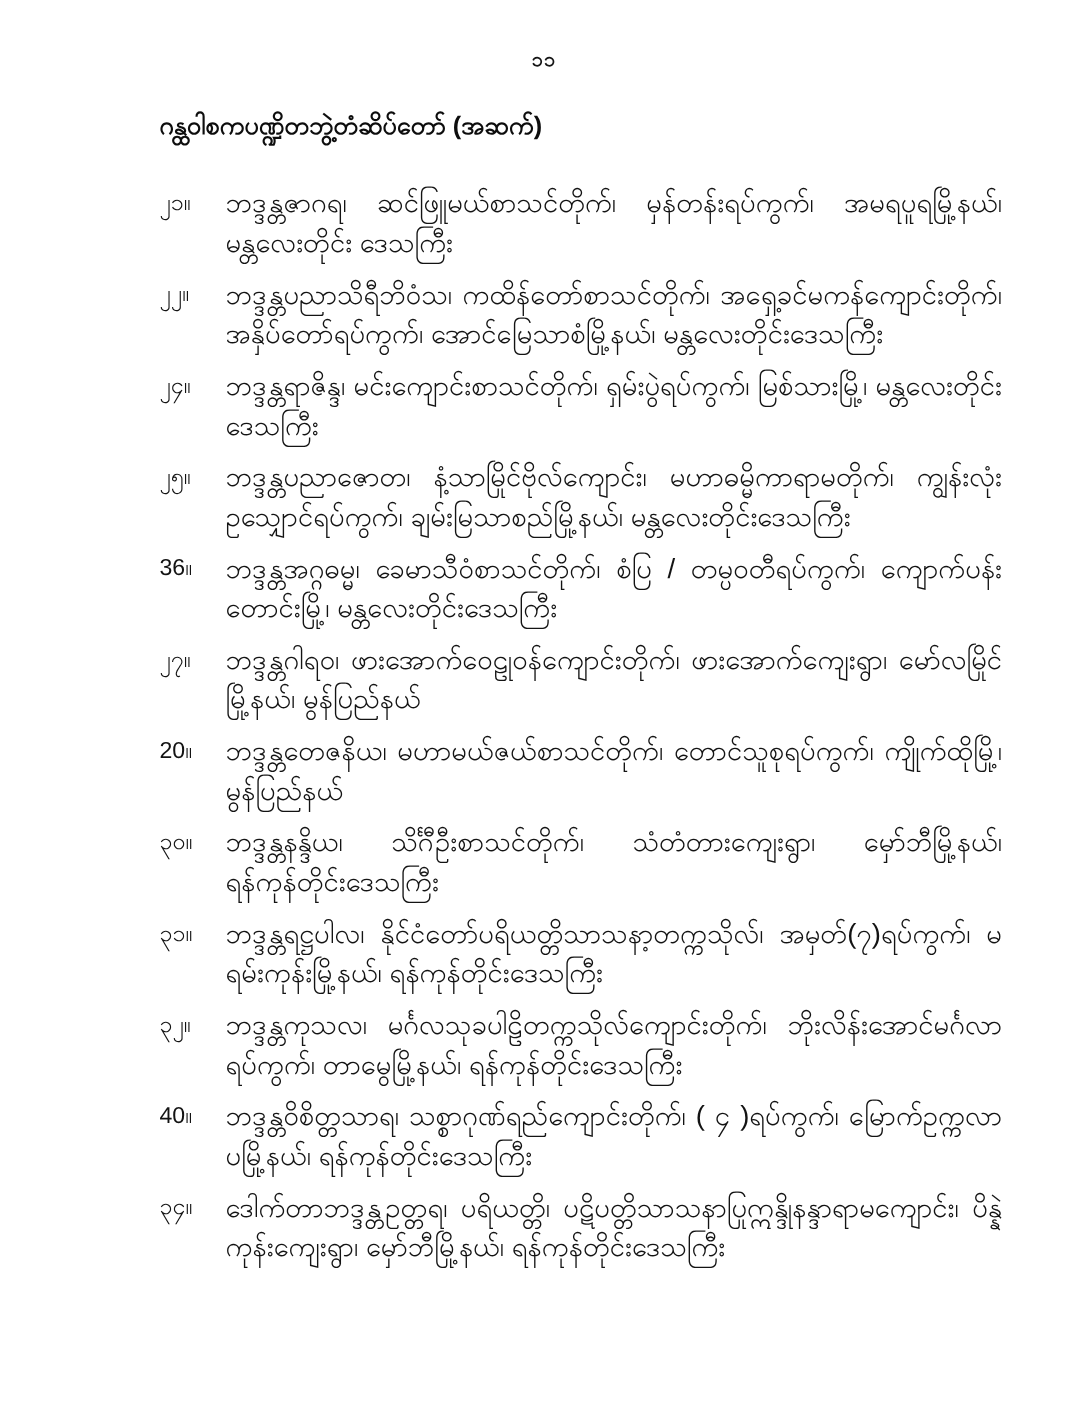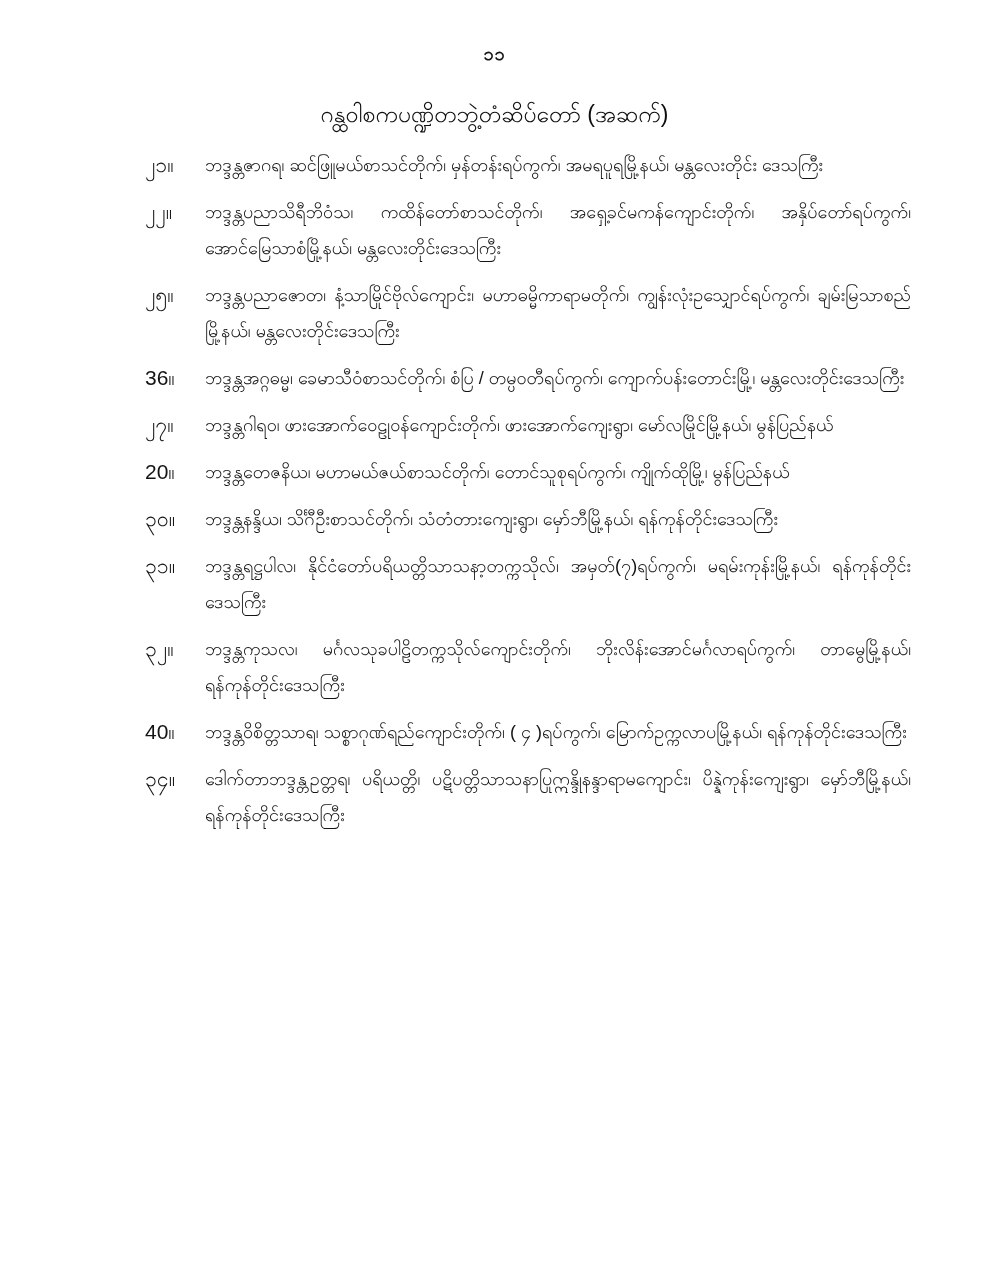--- a/index.html
+++ b/index.html
@@ -24,44 +24,43 @@
   .page-number {
     text-align: center;
     font-size: 18px;
     font-weight: 600;
     letter-spacing: 1px;
     margin-right: 67px; 
     color: #141414;
   }
   .doc-title {
     margin: 30px 67px 0 0;
-    text-align: center;
     font-size: 23px;
-    font-weight: 400;
+    font-weight: 700;
     color: #0d0d0d;
   }
   .entries {
-    margin-top: 14px;
+    margin-top: 34px;
   }
   .entry {
     display: flex;
     align-items: flex-start;
     margin-bottom: 11px;
   }
   .entry .num {
     flex: 0 0 60px;
     width: 60px;
     font-size: 21px;
     line-height: 36px;
     color: #131313;
     white-space: nowrap;
   }
   .entry .txt {
     flex: 1 1 auto;
-    font-size: 18px;
+    font-size: 25px;
     line-height: 36px;
     text-align: justify;
     color: #131313;
     overflow-wrap: break-word;
   }
 </style>
 </head>
 <body>
 
 <div class="page">
@@ -72,20 +71,24 @@
     <div class="num">၂၁။</div>
     <div class="txt">ဘဒ္ဒန္တဇာဂရ၊ ဆင်ဖြူမယ်စာသင်တိုက်၊ မှန်တန်းရပ်ကွက်၊ အမရပူရမြို့နယ်၊ မန္တလေးတိုင်း ဒေသကြီး</div>
   </div>
 
   <div class="entry">
     <div class="num">၂၂။</div>
     <div class="txt">ဘဒ္ဒန္တပညာသိရီဘိဝံသ၊ ကထိန်တော်စာသင်တိုက်၊ အရှေ့ခင်မကန်ကျောင်းတိုက်၊ အနှိပ်တော်ရပ်ကွက်၊ အောင်မြေသာစံမြို့နယ်၊ မန္တလေးတိုင်းဒေသကြီး</div>
   </div>
 
 
+  <div class="entry">
+    <div class="num">၂၄။</div>
+    <div class="txt">ဘဒ္ဒန္တရာဇိန္ဒ၊ မင်းကျောင်းစာသင်တိုက်၊ ရှမ်းပွဲရပ်ကွက်၊ မြစ်သားမြို့၊ မန္တလေးတိုင်းဒေသကြီး</div>
+  </div>
 
   <div class="entry">
     <div class="num">၂၅။</div>
     <div class="txt">ဘဒ္ဒန္တပညာဇောတ၊ နံ့သာမြိုင်ဗိုလ်ကျောင်း၊ မဟာဓမ္မိကာရာမတိုက်၊ ကျွန်းလုံးဥသျှောင်ရပ်ကွက်၊ ချမ်းမြသာစည်မြို့နယ်၊ မန္တလေးတိုင်းဒေသကြီး</div>
   </div>
 
   <div class="entry">
     <div class="num">36။</div>
     <div class="txt">ဘဒ္ဒန္တအဂ္ဂဓမ္မ၊ ခေမာသီဝံစာသင်တိုက်၊ စံပြ / တမ္ပဝတီရပ်ကွက်၊ ကျောက်ပန်းတောင်းမြို့၊ မန္တလေးတိုင်းဒေသကြီး</div>
   </div>

